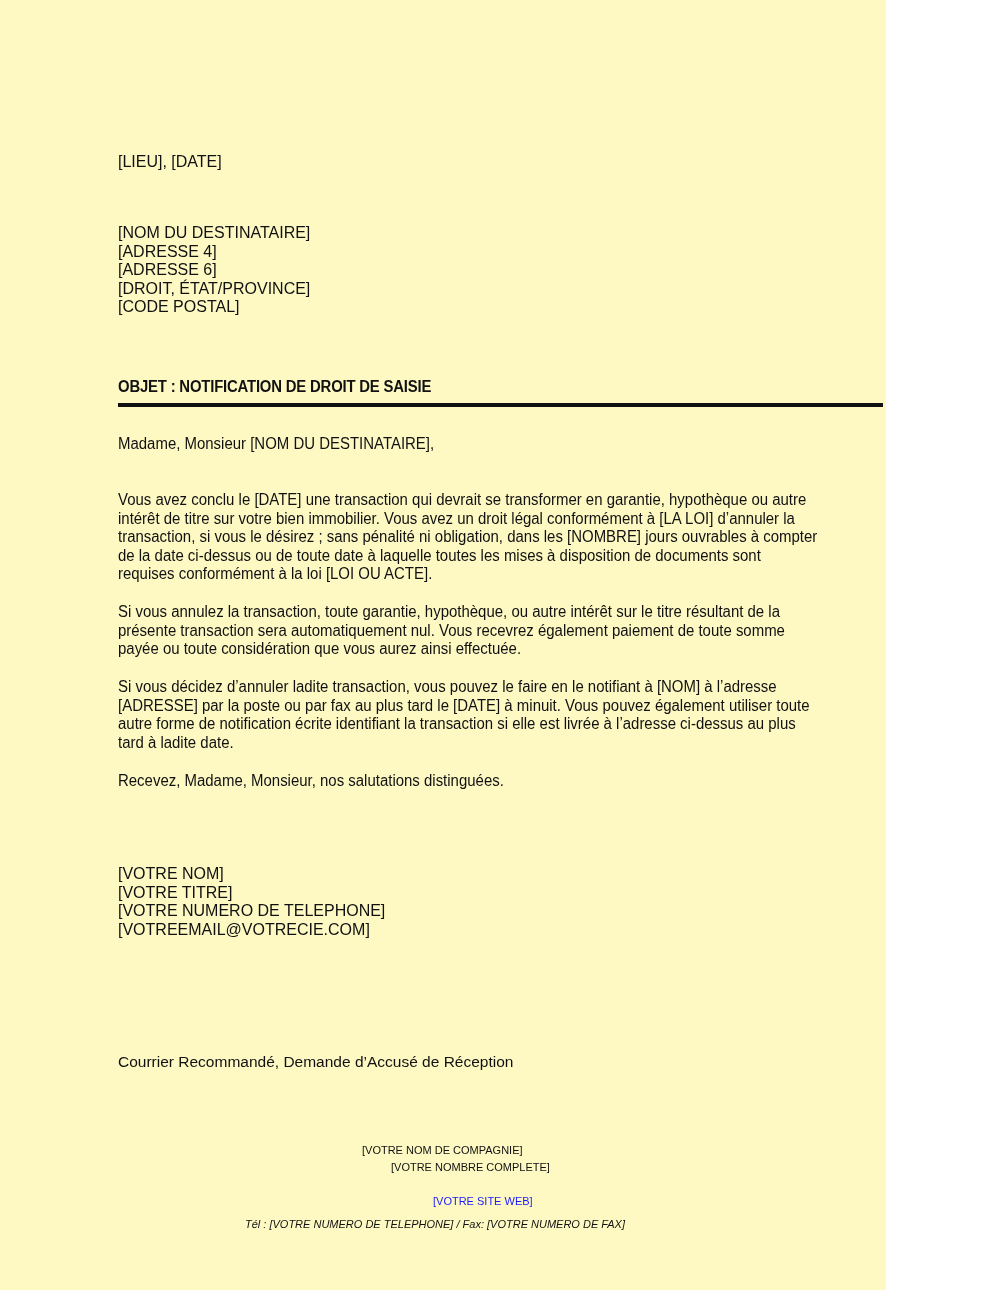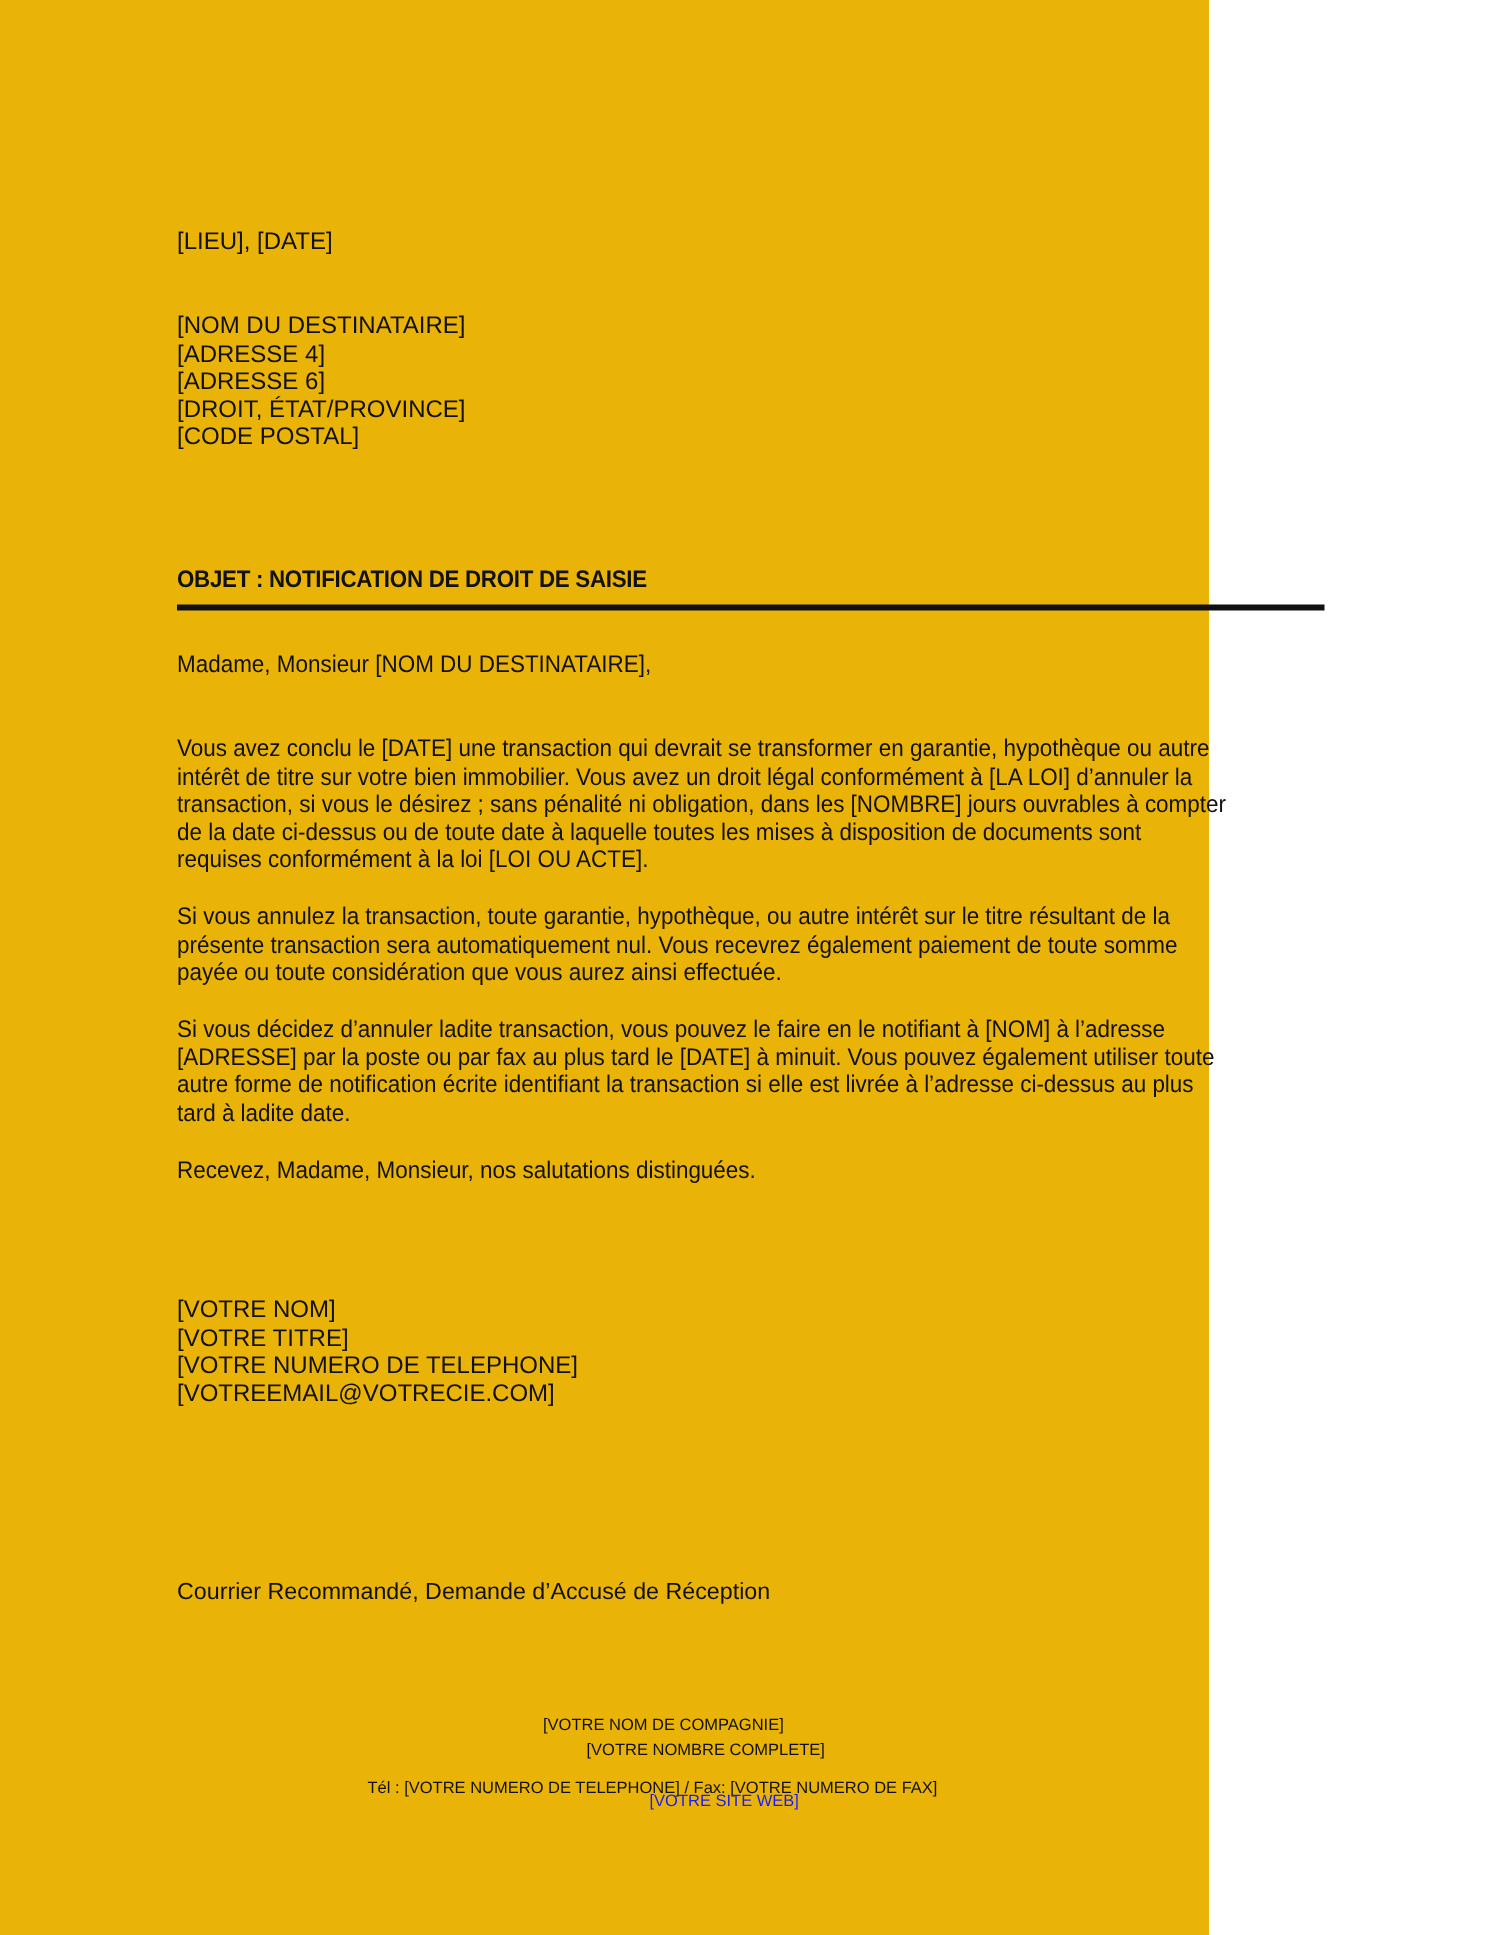--- a/index.html
+++ b/index.html
@@ -11,22 +11,22 @@
       width: 1000px;
       height: 1290px;
       position: relative;
       overflow: hidden;
       color: #111111;
       font-family: "Liberation Sans", sans-serif;
     }
     .page {
       position: absolute;
       left: 0; top: 0;
-      width: 806px; height: 1290px;
-      background: #eab308;
+      width: 886px; height: 1290px;
+      background: #fef9c3;
     }
     .block {
       position: absolute;
       left: 118px;
       font-size: 16px;
       line-height: 18.6px;
       white-space: nowrap;
     }
     .line { display: block; }
     .subject {
@@ -73,21 +73,21 @@
   </style>
 </head>
 <body>
 
 <div class="page">
 
   <div class="block" style="top:153px;">
     <span class="line">[LIEU], [DATE]</span>
   </div>
 
-  <div class="block" style="top:209px;">
+  <div class="block" style="top:224px;">
     <span class="line">[NOM DU DESTINATAIRE]</span>
     <span class="line">[ADRESSE 4]</span>
     <span class="line">[ADRESSE 6]</span>
     <span class="line">[DROIT, ÉTAT/PROVINCE]</span>
     <span class="line">[CODE POSTAL]</span>
   </div>
 
   <div class="subject">OBJET : NOTIFICATION DE DROIT DE SAISIE</div>
   <div class="rule"></div>
 
@@ -126,16 +126,16 @@
 
   <div class="block" style="top:865px;">
     <span class="line">[VOTRE NOM]</span>
     <span class="line">[VOTRE TITRE]</span>
     <span class="line">[VOTRE NUMERO DE TELEPHONE]</span>
     <span class="line">[VOTREEMAIL@VOTRECIE.COM]</span>
   </div>
 
   <div class="footer-line" style="left:362px; top:1142px;">[VOTRE NOM DE COMPAGNIE]</div>
   <div class="footer-line" style="left:391px; top:1159px;">[VOTRE NOMBRE COMPLETE]</div>
-  <div class="footer-line" style="left:245px; top:1184px;">Tél : [VOTRE NUMERO DE TELEPHONE] / Fax: [VOTRE NUMERO DE FAX]</div>
+  <div class="footer-line" style="left:245px; top:1216px;font-style:italic;">Tél : [VOTRE NUMERO DE TELEPHONE] / Fax: [VOTRE NUMERO DE FAX]</div>
   <div class="footer-line link" style="left:433px; top:1193px;">[VOTRE SITE WEB]</div>
 
 </div>
 
 </body></html>

